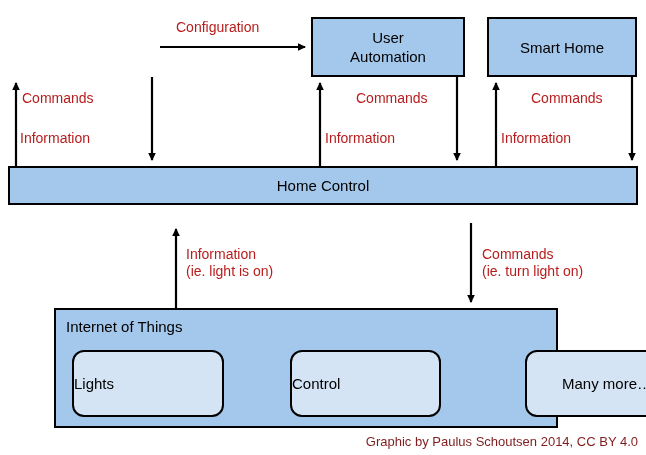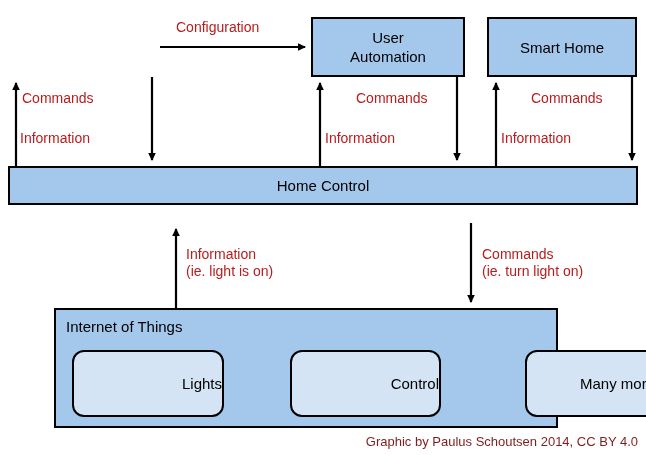--- a/index.html
+++ b/index.html
@@ -43,21 +43,21 @@
     color: #000000;
   }
   .chip {
     position: absolute;
     box-sizing: border-box;
     background: #d4e4f4;
     border: 2px solid #000000;
     border-radius: 12px;
     display: flex;
     align-items: center;
-    justify-content: flex-end;
+    justify-content: flex-start;
     font-size: 15px;
     color: #000000;
   }
   .lbl {
     position: absolute;
     font-size: 14px;
     line-height: 17px;
     color: #b91c1c;
     white-space: pre-line;
   }

